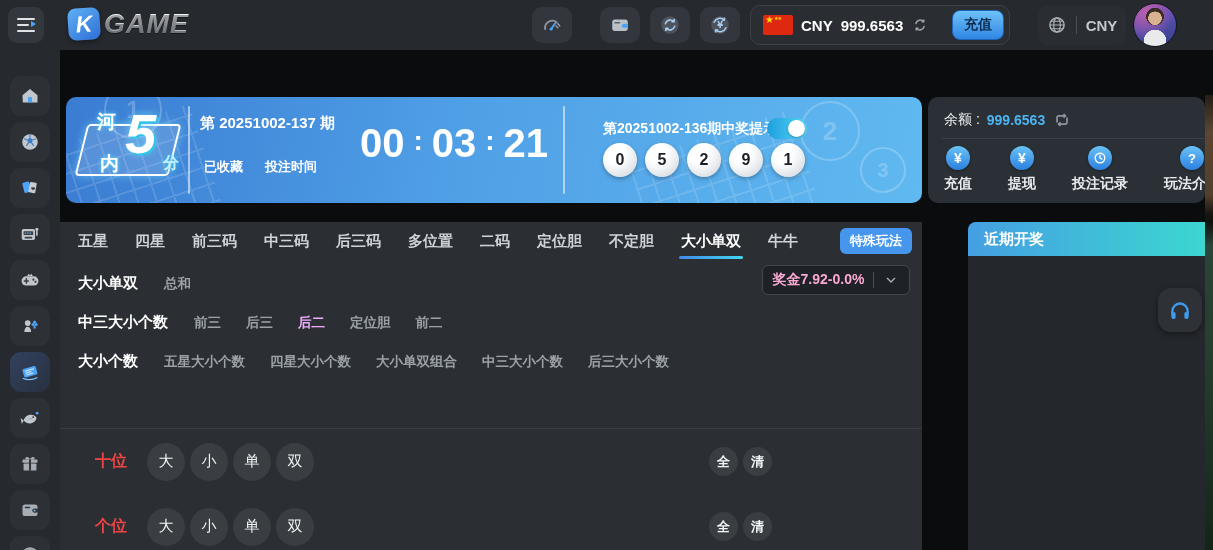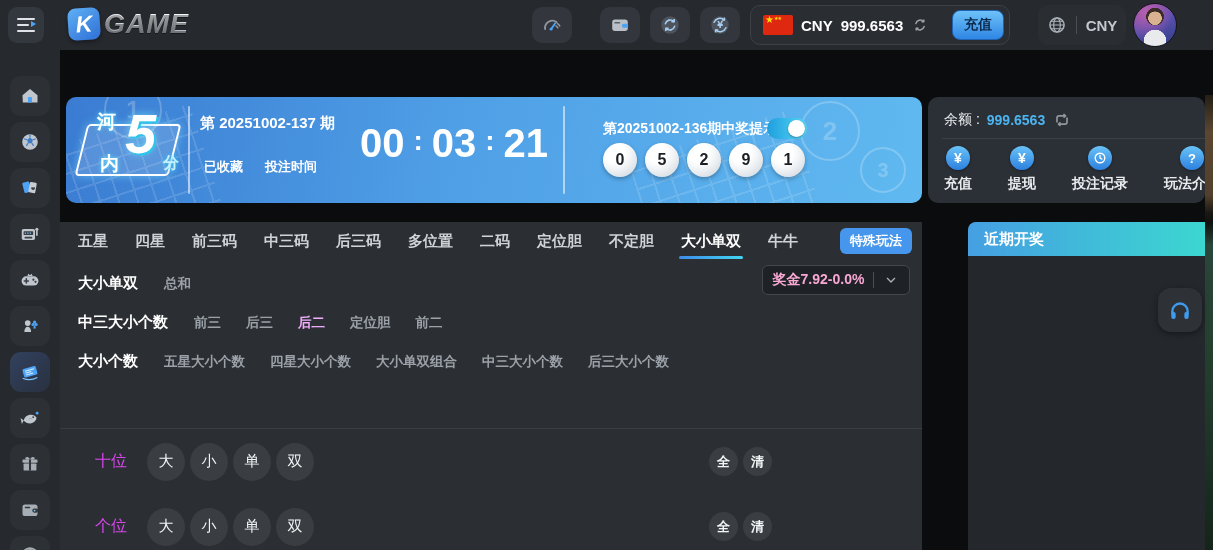--- a/index.html
+++ b/index.html
@@ -99,21 +99,21 @@
   .bonus-div { width:1px; height:16px; background:#4a4f55; }
   .groups { position:absolute; left:18px; top:42px; right:170px; }
   .group-row { display:flex; align-items:center; height:39px; }
   .group-label { color:#fff; font-size:15px; font-weight:bold; margin-right:26px; white-space:nowrap; }
   .group-items { display:flex; gap:25px; }
   .group-item { color:#9ba1a8; font-size:13.5px; font-weight:bold; cursor:pointer; white-space:nowrap; }
   .group-item.active { color:#f0abfc; }
   .bet-sep { position:absolute; left:0; right:0; top:206px; border-top:1px solid #3a3e43; }
   .bet-area { position:absolute; left:0; right:0; top:207px; bottom:0; }
   .bet-row { display:flex; align-items:center; height:65px; padding-left:35px; }
-  .bet-label { width:52px; color:#d946ef; font-size:16px; font-weight:normal; }
+  .bet-label { width:52px; color:#ef4444; font-size:16px; font-weight:bold; }
   .bet-options { display:flex; gap:5px; }
   .bet-option { width:38px; height:38px; border-radius:50%; background:#3a3d41; color:#f2f4f6; font-size:15px; display:flex; align-items:center; justify-content:center; cursor:pointer; }
   .row-actions { margin-left:auto; margin-right:150px; display:flex; gap:5px; }
   .mini-btn { width:29px; height:29px; border-radius:50%; background:#3a3e42; color:#f2f4f6; font-size:13px; font-weight:bold; display:flex; align-items:center; justify-content:center; cursor:pointer; }
 
   
   .edge-strip { position:absolute; left:1205px; top:95px; width:8px; height:455px;
     background:linear-gradient(180deg,#241f16 0%,#5a4631 8%,#53402c 22%,#191713 26%,#10110f 28%,#2a453a 33%,#25402f 55%,#1d3126 80%,#152419 100%); }
 </style>
 </head>

